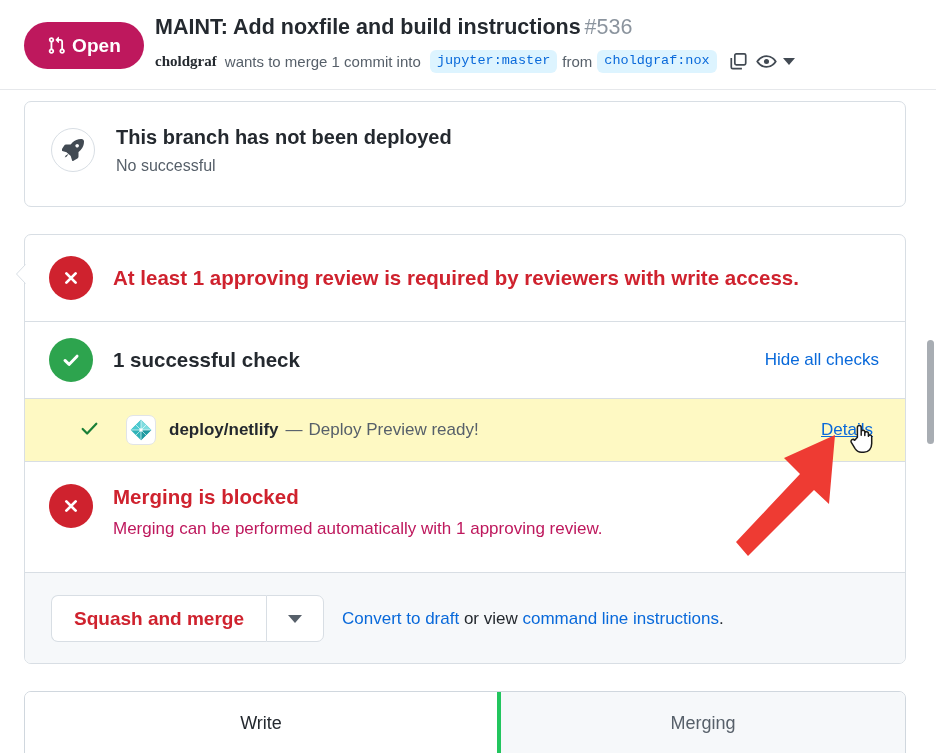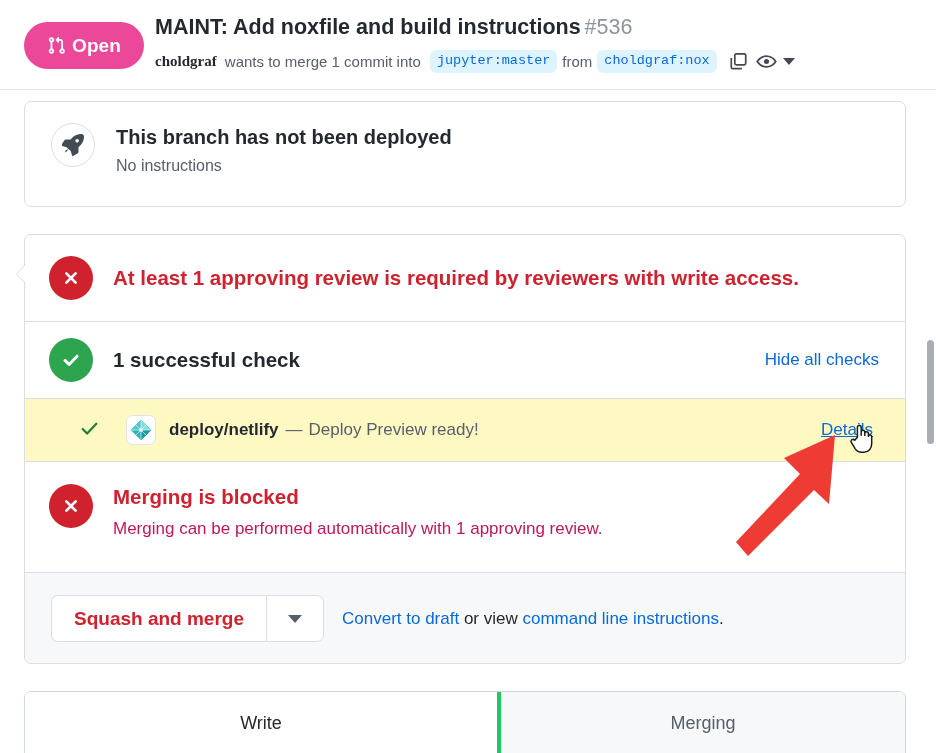--- a/index.html
+++ b/index.html
@@ -18,21 +18,21 @@
     position: absolute; left:0; top:0; width:936px; height:90px;
     background:#fff;
   }
   .header-divider {
     position:absolute; left:0; top:89px; width:936px; height:1px;
     background:#e6e8eb;
   }
   .state-badge {
     position:absolute; left:24px; top:22px;
     width:120px; height:47px;
-    background:#ec4899; border-radius:24px;
+    background:#be185d; border-radius:24px;
     display:flex; align-items:center; justify-content:center;
     gap:6px; color:#ffffff;
     font-size:19px; font-weight:600; letter-spacing:0.1px;
   }
   .state-badge svg { display:block; }
 
   .title-block { position:absolute; left:155px; top:14px; right:10px; }
   .pr-title {
     font-size:21.5px; font-weight:600; color:#24292f;
     line-height:1.25; display:inline;
@@ -66,21 +66,21 @@
   
   .card {
     position:absolute; left:24px; width:882px;
     background:#ffffff;
     border:1px solid #d8dee4; border-radius:7px;
   }
   #deploy-card { top:101px; height:106px; }
   #merge-card  { top:234px; height:430px; overflow:hidden; }
 
   
-  .deploy-row { display:flex; align-items:flex-start; padding:21px 0 0 26px; }
+  .deploy-row { display:flex; align-items:center; padding:21px 0 0 26px; }
   .rocket-circle {
     width:44px; height:44px; border-radius:50%;
     border:1px solid #d8dee4; background:#fff;
     display:flex; align-items:center; justify-content:center;
     flex:0 0 auto;
   }
   .deploy-text { margin-left:21px; padding-top:1px; }
   .deploy-title { font-size:20px; font-weight:600; color:#24292f; line-height:1.3; }
   .deploy-sub { font-size:16px; color:#57606a; margin-top:6px; line-height:1.3; }
 
@@ -236,21 +236,21 @@
 
   <div class="card" id="deploy-card">
     <div class="deploy-row">
       <div class="rocket-circle">
         <svg width="22" height="22" viewBox="0 0 16 16" fill="#424a53">
           <path d="M14.064 0h.186C15.216 0 16 .784 16 1.75v.186a8.752 8.752 0 0 1-2.564 6.186l-.458.459c-.314.314-.641.616-.979.904v3.207c0 .608-.315 1.172-.833 1.49l-2.774 1.707a.749.749 0 0 1-1.11-.418l-.954-3.102a1.214 1.214 0 0 1-.145-.125L3.443 9.814a1.263 1.263 0 0 1-.125-.145L.216 8.715a.749.749 0 0 1-.418-1.11l1.71-2.774A1.748 1.748 0 0 1 2.997 4h3.207a25.3 25.3 0 0 1 .904-.979l.459-.458A8.752 8.752 0 0 1 13.753 0ZM4.662 10.959 3.5 12.8l-1.5.7.7-1.5 1.84-1.162a3.1 3.1 0 0 0 .122.121Zm5.48-5.18a1.25 1.25 0 1 0 1.768-1.768 1.25 1.25 0 0 0-1.768 1.768Z"></path>
         </svg>
       </div>
       <div class="deploy-text">
         <div class="deploy-title">This branch has not been deployed</div>
-        <div class="deploy-sub">No instructions</div>
+        <div class="deploy-sub">No successful</div>
       </div>
     </div>
   </div>
 
   <div class="notch">
     <svg width="10" height="20" viewBox="0 0 10 20">
       <path d="M9.5 0.5 L0.5 10 L9.5 19.5" fill="#ffffff" stroke="#d8dee4" stroke-width="1"></path>
     </svg>
   </div>
 

